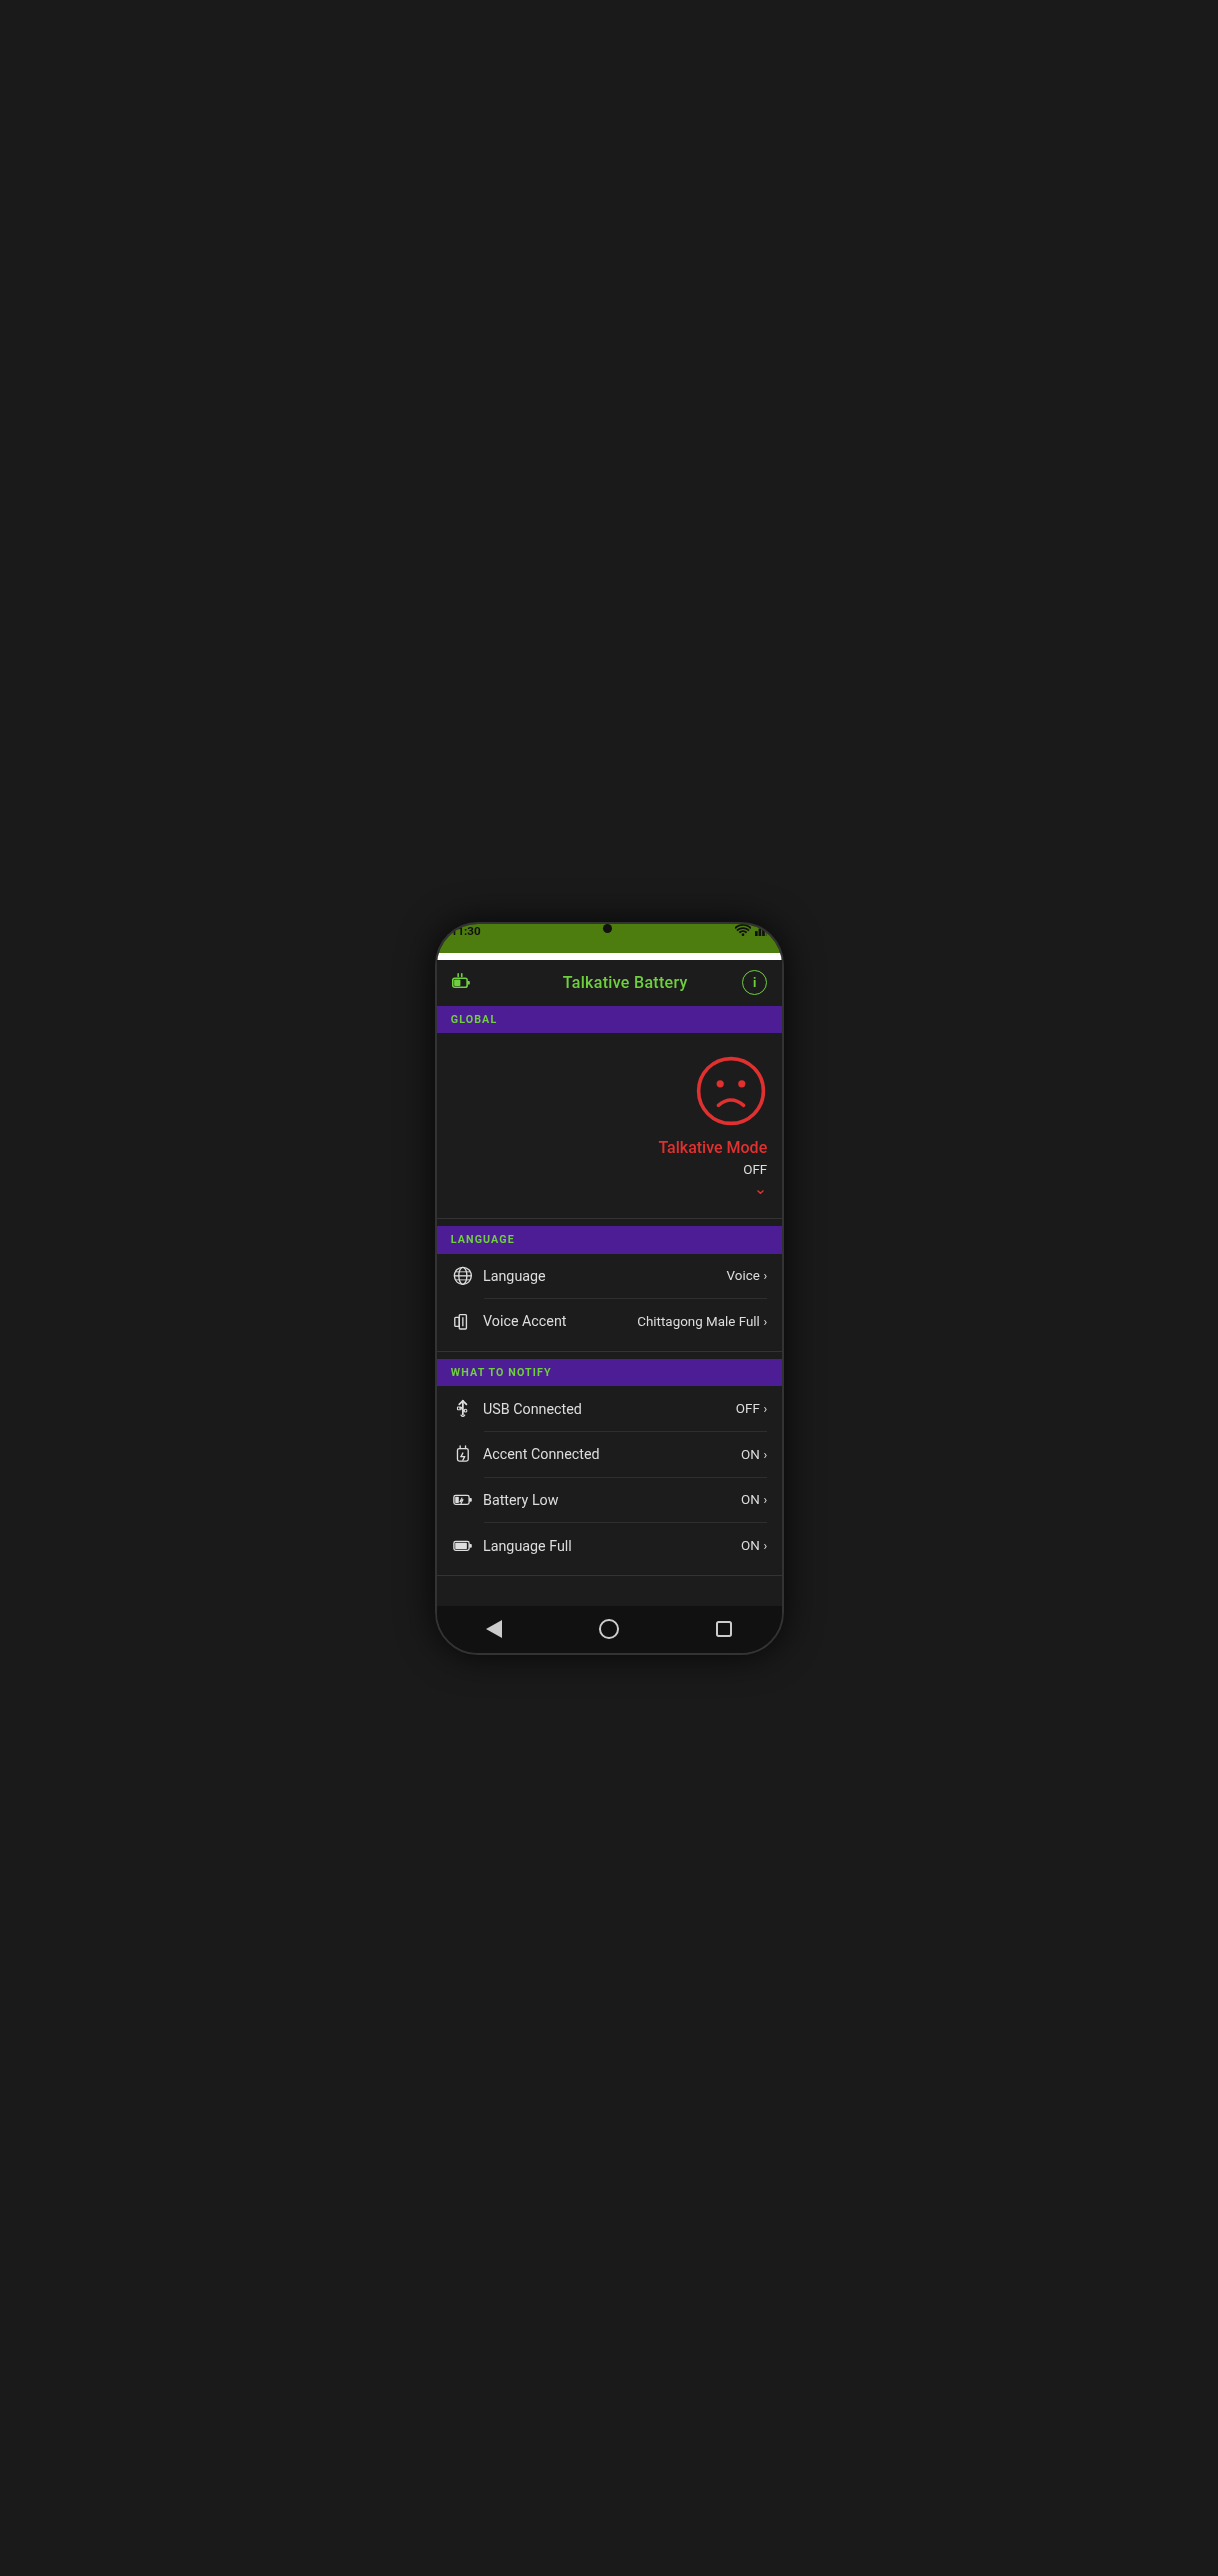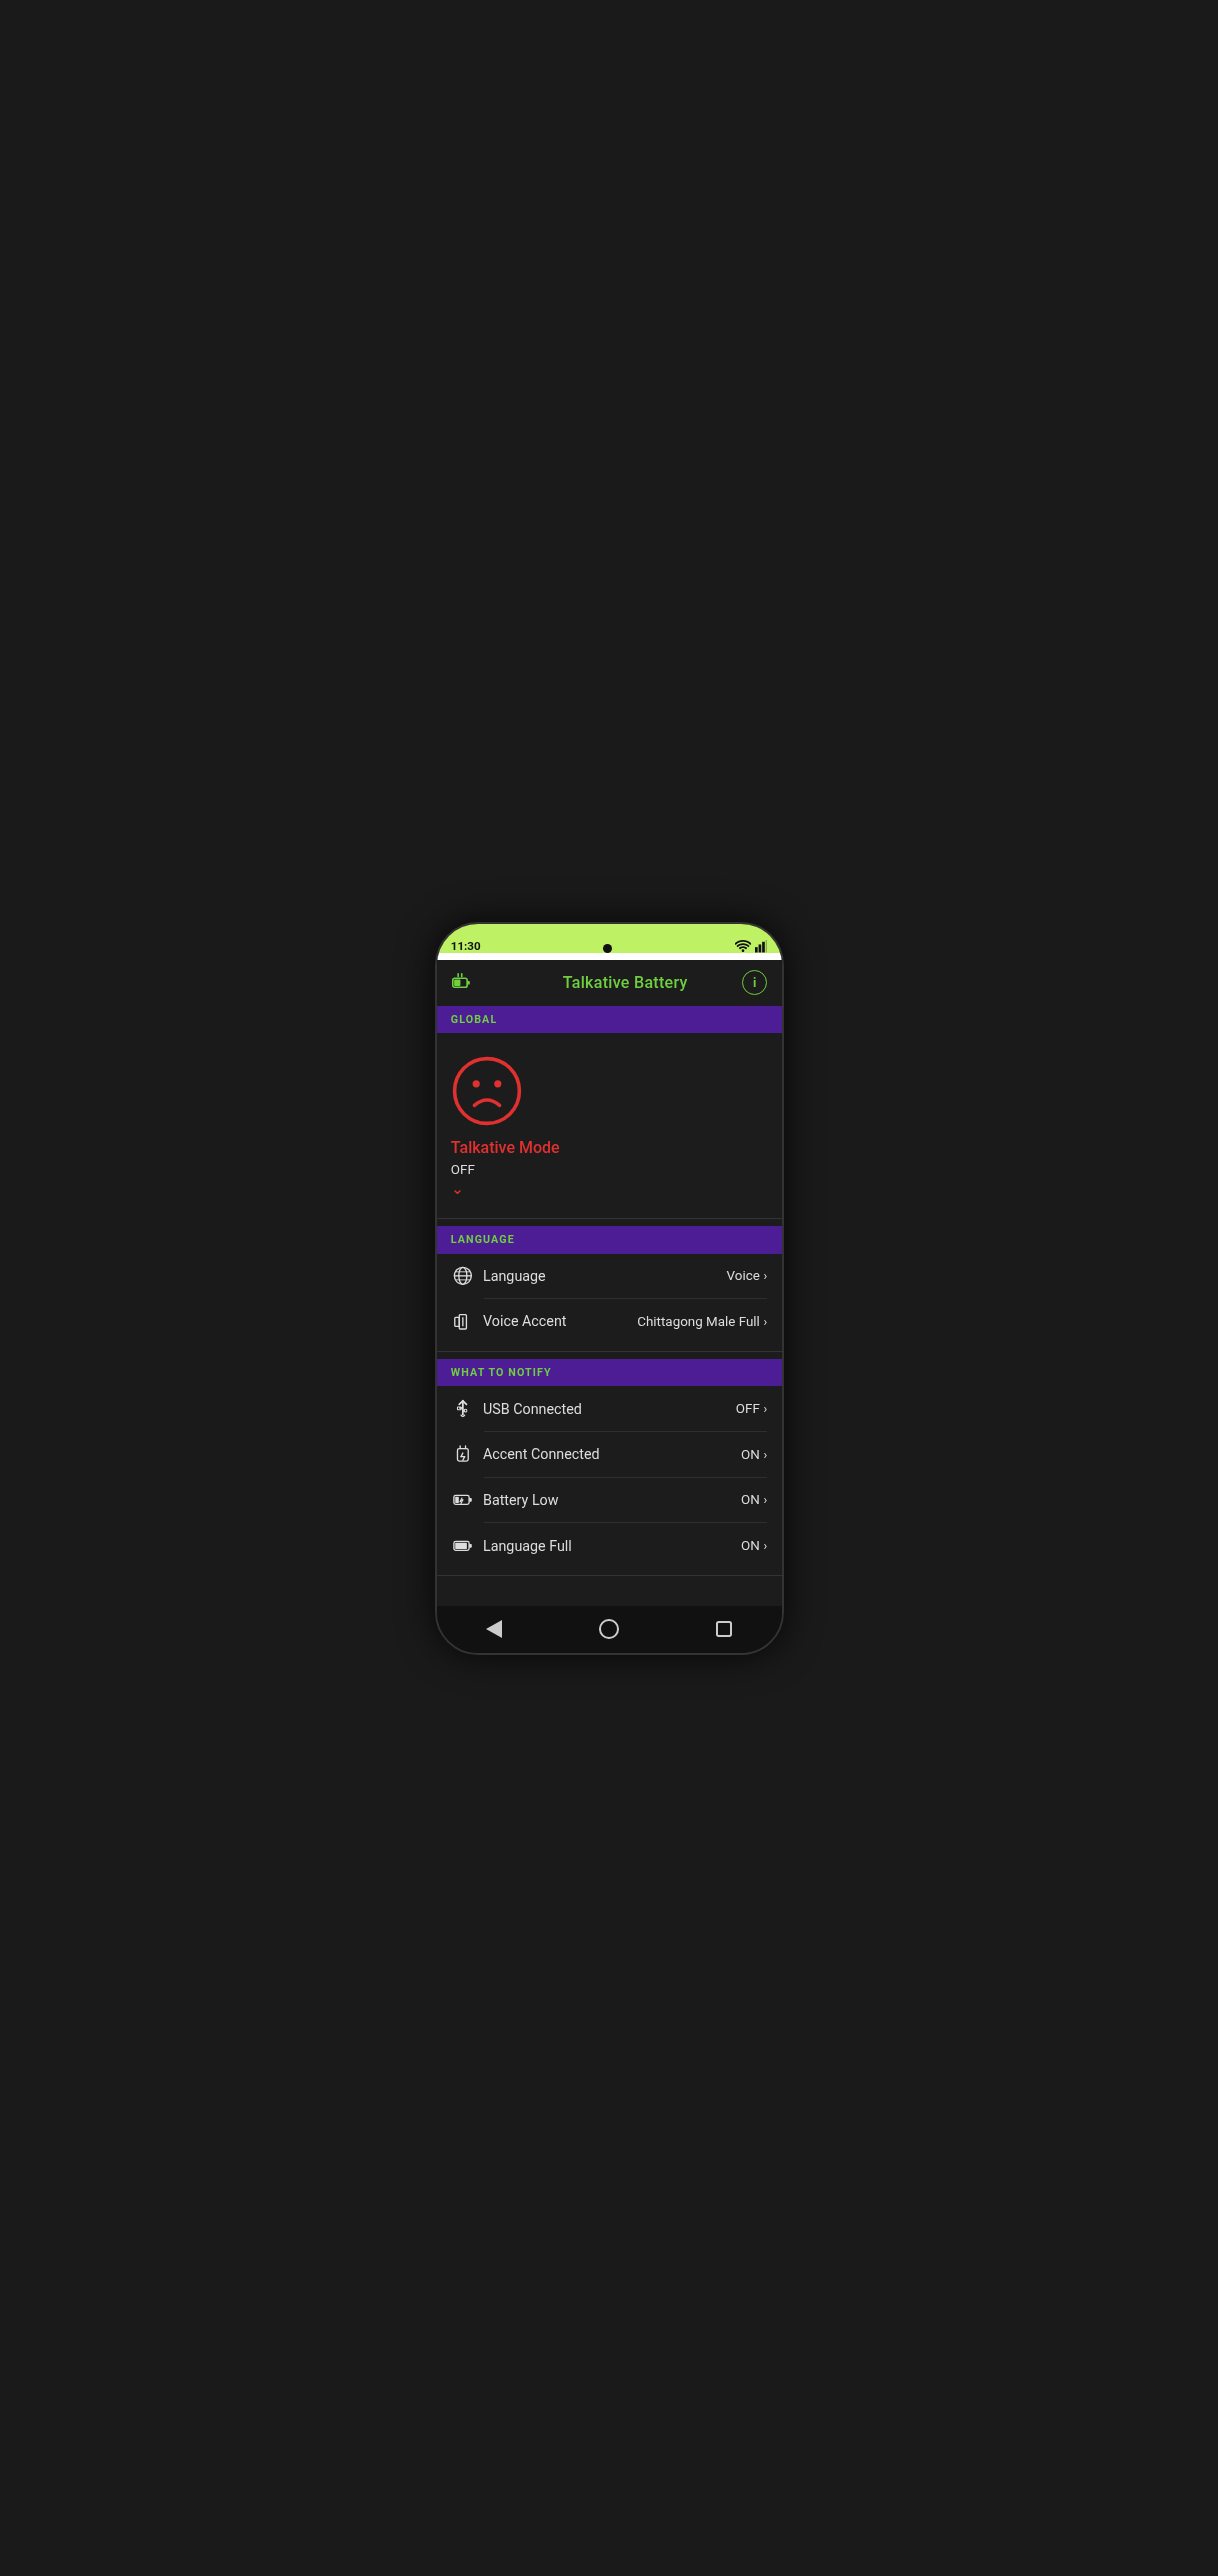--- a/index.html
+++ b/index.html
@@ -21,24 +21,24 @@
       border: 2.7px solid #333;
       overflow: hidden;
       position: relative;
       box-shadow: 0 0 36px rgba(0,0,0,0.8);
       display: flex;
       flex-direction: column;
     }
 
     
     .status-bar {
-      background: #bef264;
+      background: #4d7c0f;
       height: 29px;
       display: flex;
-      align-items: flex-end;
+      align-items: flex-start;
       justify-content: space-between;
       padding: 0 14.3px;
       flex-shrink: 0;
     }
 
     .status-time {
       color: #111;
       font-size: 11.6px;
       font-weight: bold;
     }
@@ -116,21 +116,21 @@
       color: #6fcf3f;
       font-size: 10.7px;
       font-weight: bold;
       letter-spacing: 1.1px;
     }
 
     
     .talkative-section {
       display: flex;
       flex-direction: column;
-      align-items: flex-start;
+      align-items: flex-end;
       padding: 21.5px 14.3px 14.3px;
     }
 
     .sad-face {
       width: 72px;
       height: 72px;
       margin-bottom: 10.7px;
     }
 
     .talkative-mode-label {

